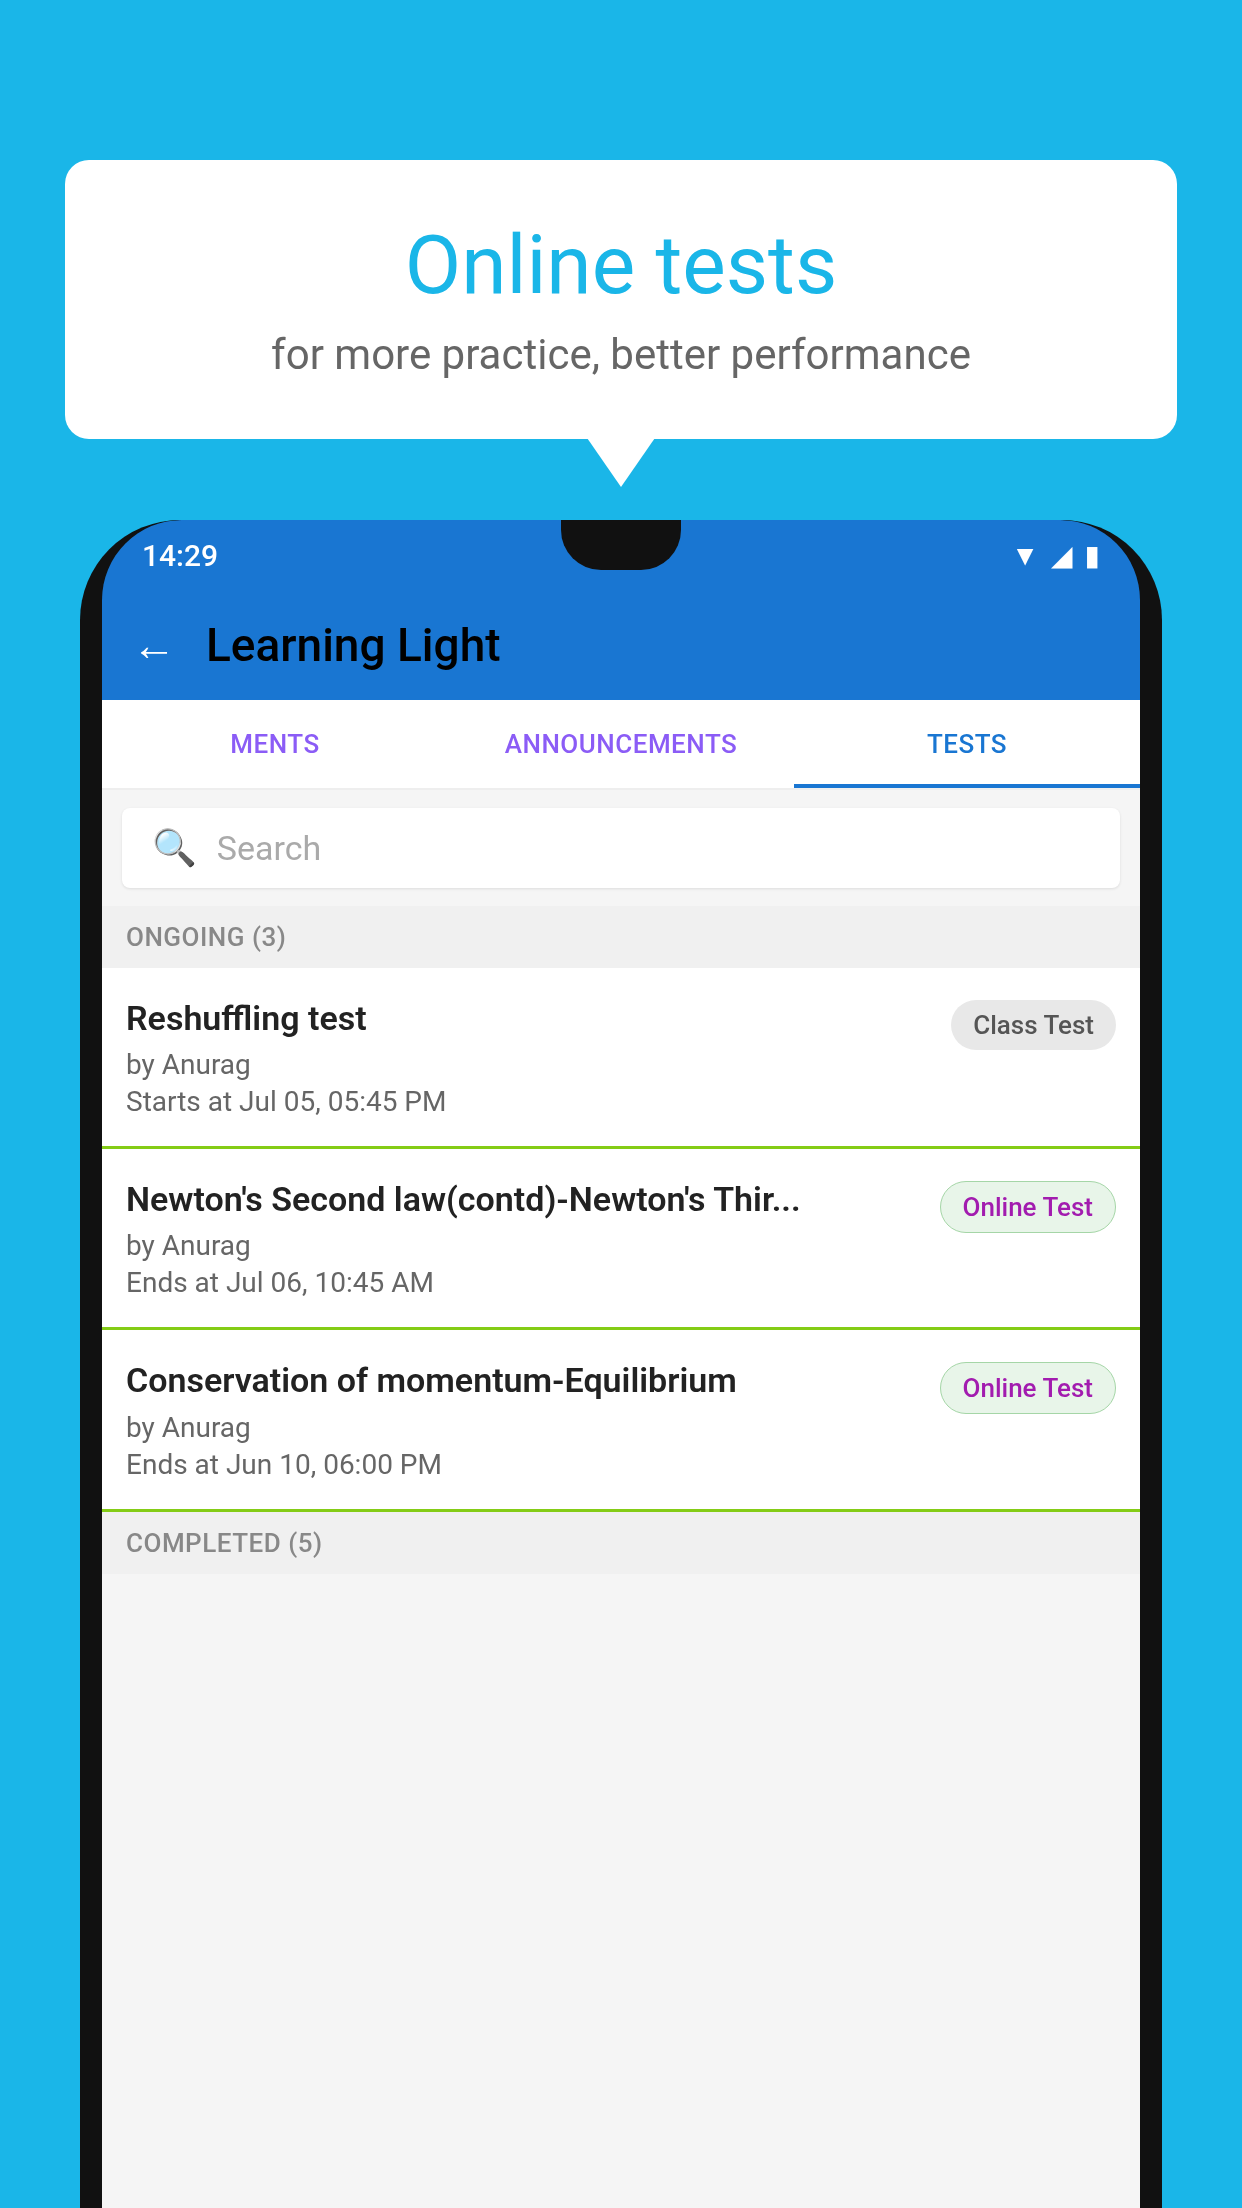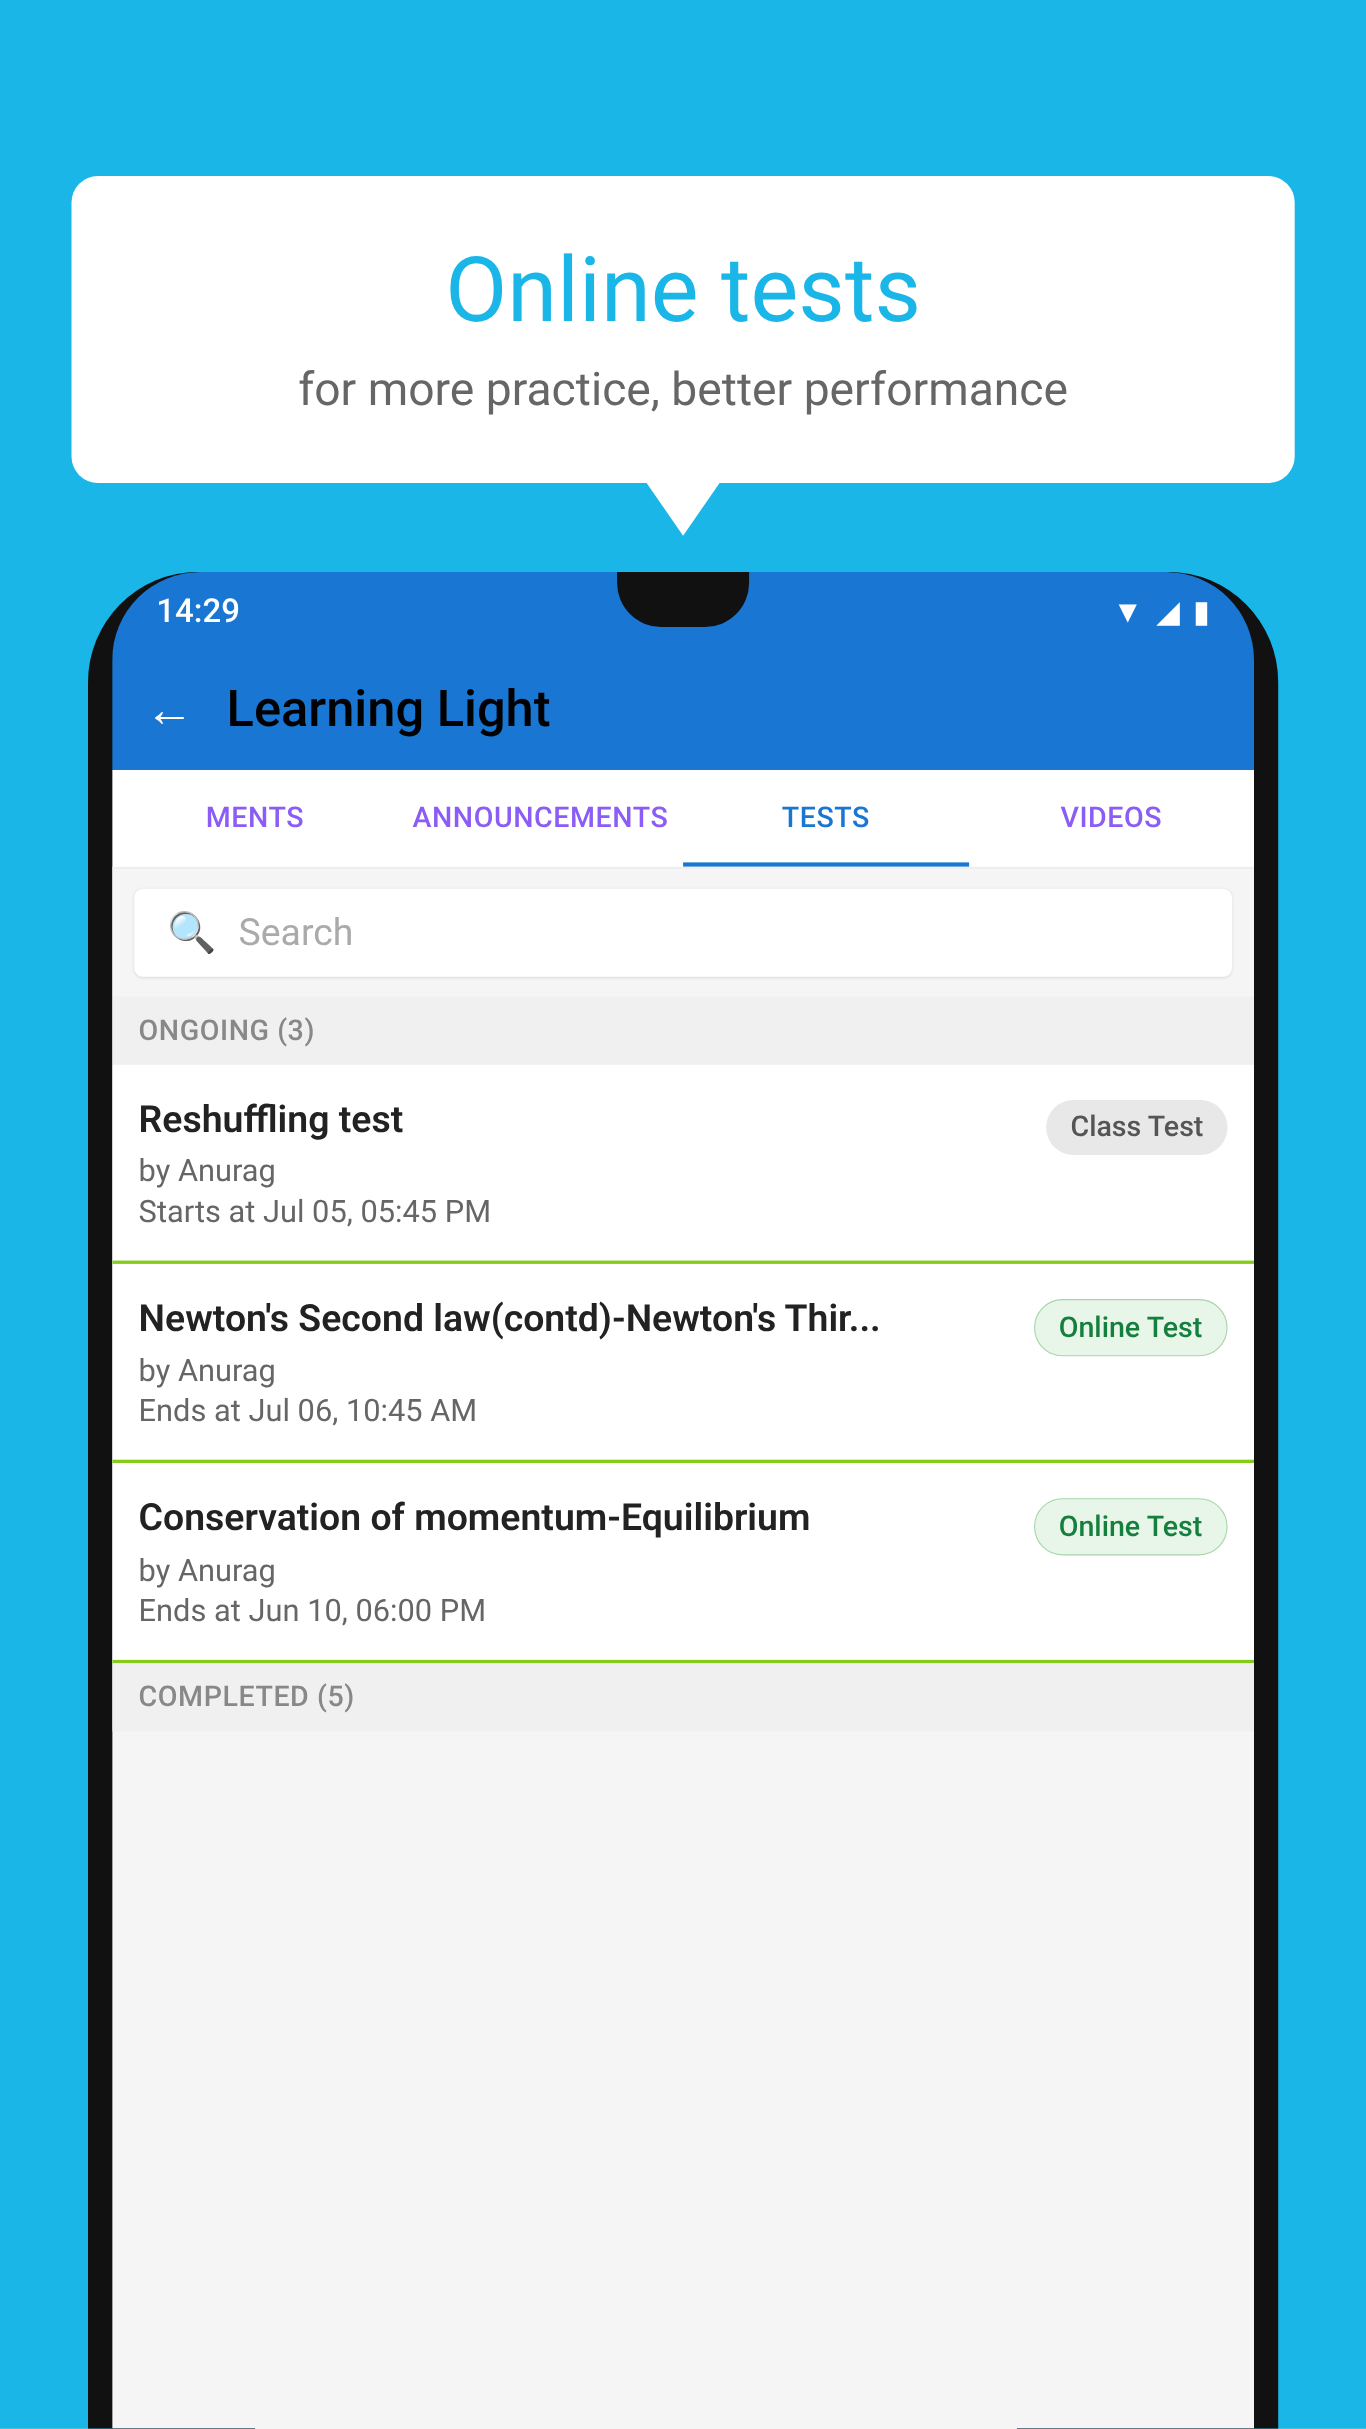--- a/index.html
+++ b/index.html
@@ -271,21 +271,21 @@
       flex-shrink: 0;
     }
 
     .badge-class {
       background: #e8e8e8;
       color: #555;
     }
 
     .badge-online {
       background: #e8f5e9;
-      color: #15803d;
+      color: #a21caf;
       border: 1.5px solid #a5d6a7;
     }
 
     
     .completed-section {
       background: #f0f0f0;
       padding: 16px 24px;
       font-size: 26px;
       color: #888;
       font-weight: 500;
@@ -323,23 +323,20 @@
 
     <div class="tabs-bar">
       <div class="tab-item">
         <span>MENTS</span>
       </div>
       <div class="tab-item">
         <span>ANNOUNCEMENTS</span>
       </div>
       <div class="tab-item active">
         <span>TESTS</span>
-      </div>
-      <div class="tab-item">
-        <span>VIDEOS</span>
       </div>
     </div>
 
     <div class="screen-content">
 
       <div class="search-bar-wrapper">
         <div class="search-bar">
           <span class="search-icon-el">🔍</span>
           <span class="search-placeholder">Search</span>
         </div>

